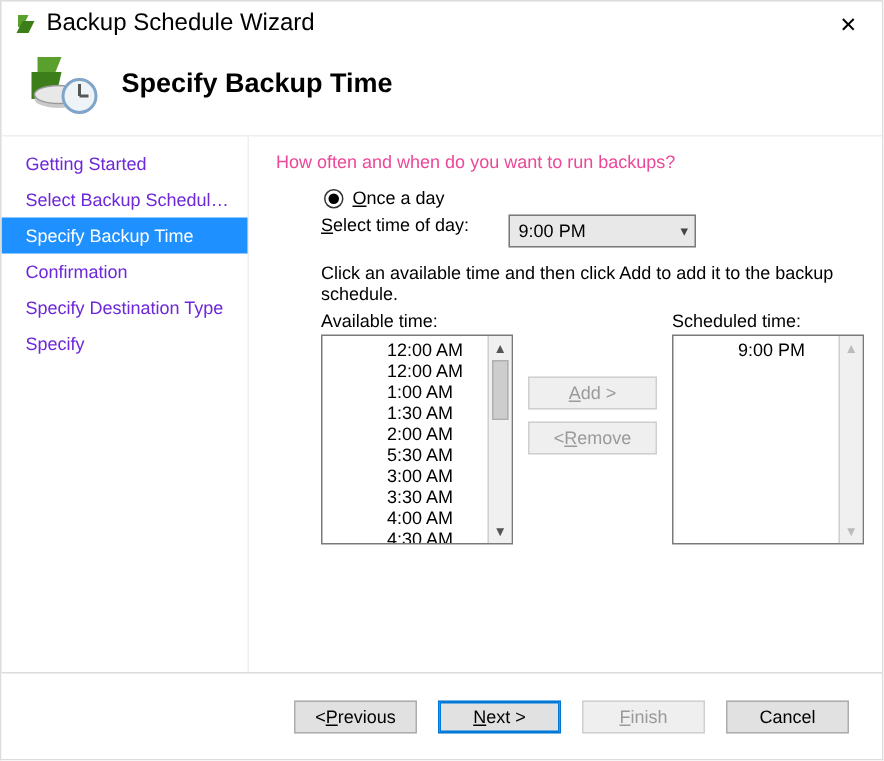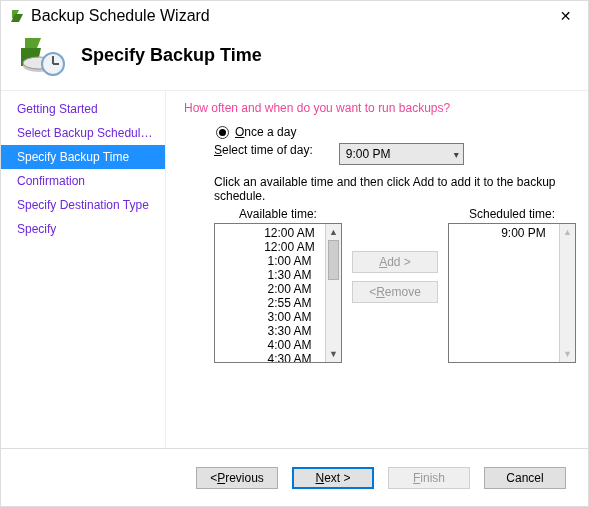--- a/index.html
+++ b/index.html
@@ -98,21 +98,20 @@
   }
   .combo .chev { font-size:10px; color:#444; }
   .instr { margin:4px 0 4px 30px; }
 
   .lists {
     margin-left:30px;
     display:grid;
     grid-template-columns: 128px 86px 128px;
     column-gap:10px;
     align-items:start;
-    text-align:center;
   }
   .col-label { font-size:12px; margin-bottom:2px; }
   .listbox {
     border:1px solid #7a7a7a;
     height:140px;
     overflow:hidden;
     display:flex;
     background:#fff;
     padding-left:39px;
   }
@@ -214,21 +213,21 @@
       <div class="lists">
         <div>
           <div class="col-label">Available time:</div>
           <div class="listbox">
             <div class="items">
               <div>12:00 AM</div>
               <div>12:00 AM</div>
               <div>1:00 AM</div>
               <div>1:30 AM</div>
               <div>2:00 AM</div>
-              <div>2:55 AM</div>
+              <div>5:30 AM</div>
               <div>3:00 AM</div>
               <div>3:30 AM</div>
               <div>4:00 AM</div>
               <div>4:30 AM</div>
             </div>
             <div class="sb">
               <div class="arrow">▲</div>
               <div class="thumb"></div>
               <div class="track"></div>
               <div class="arrow">▼</div>

